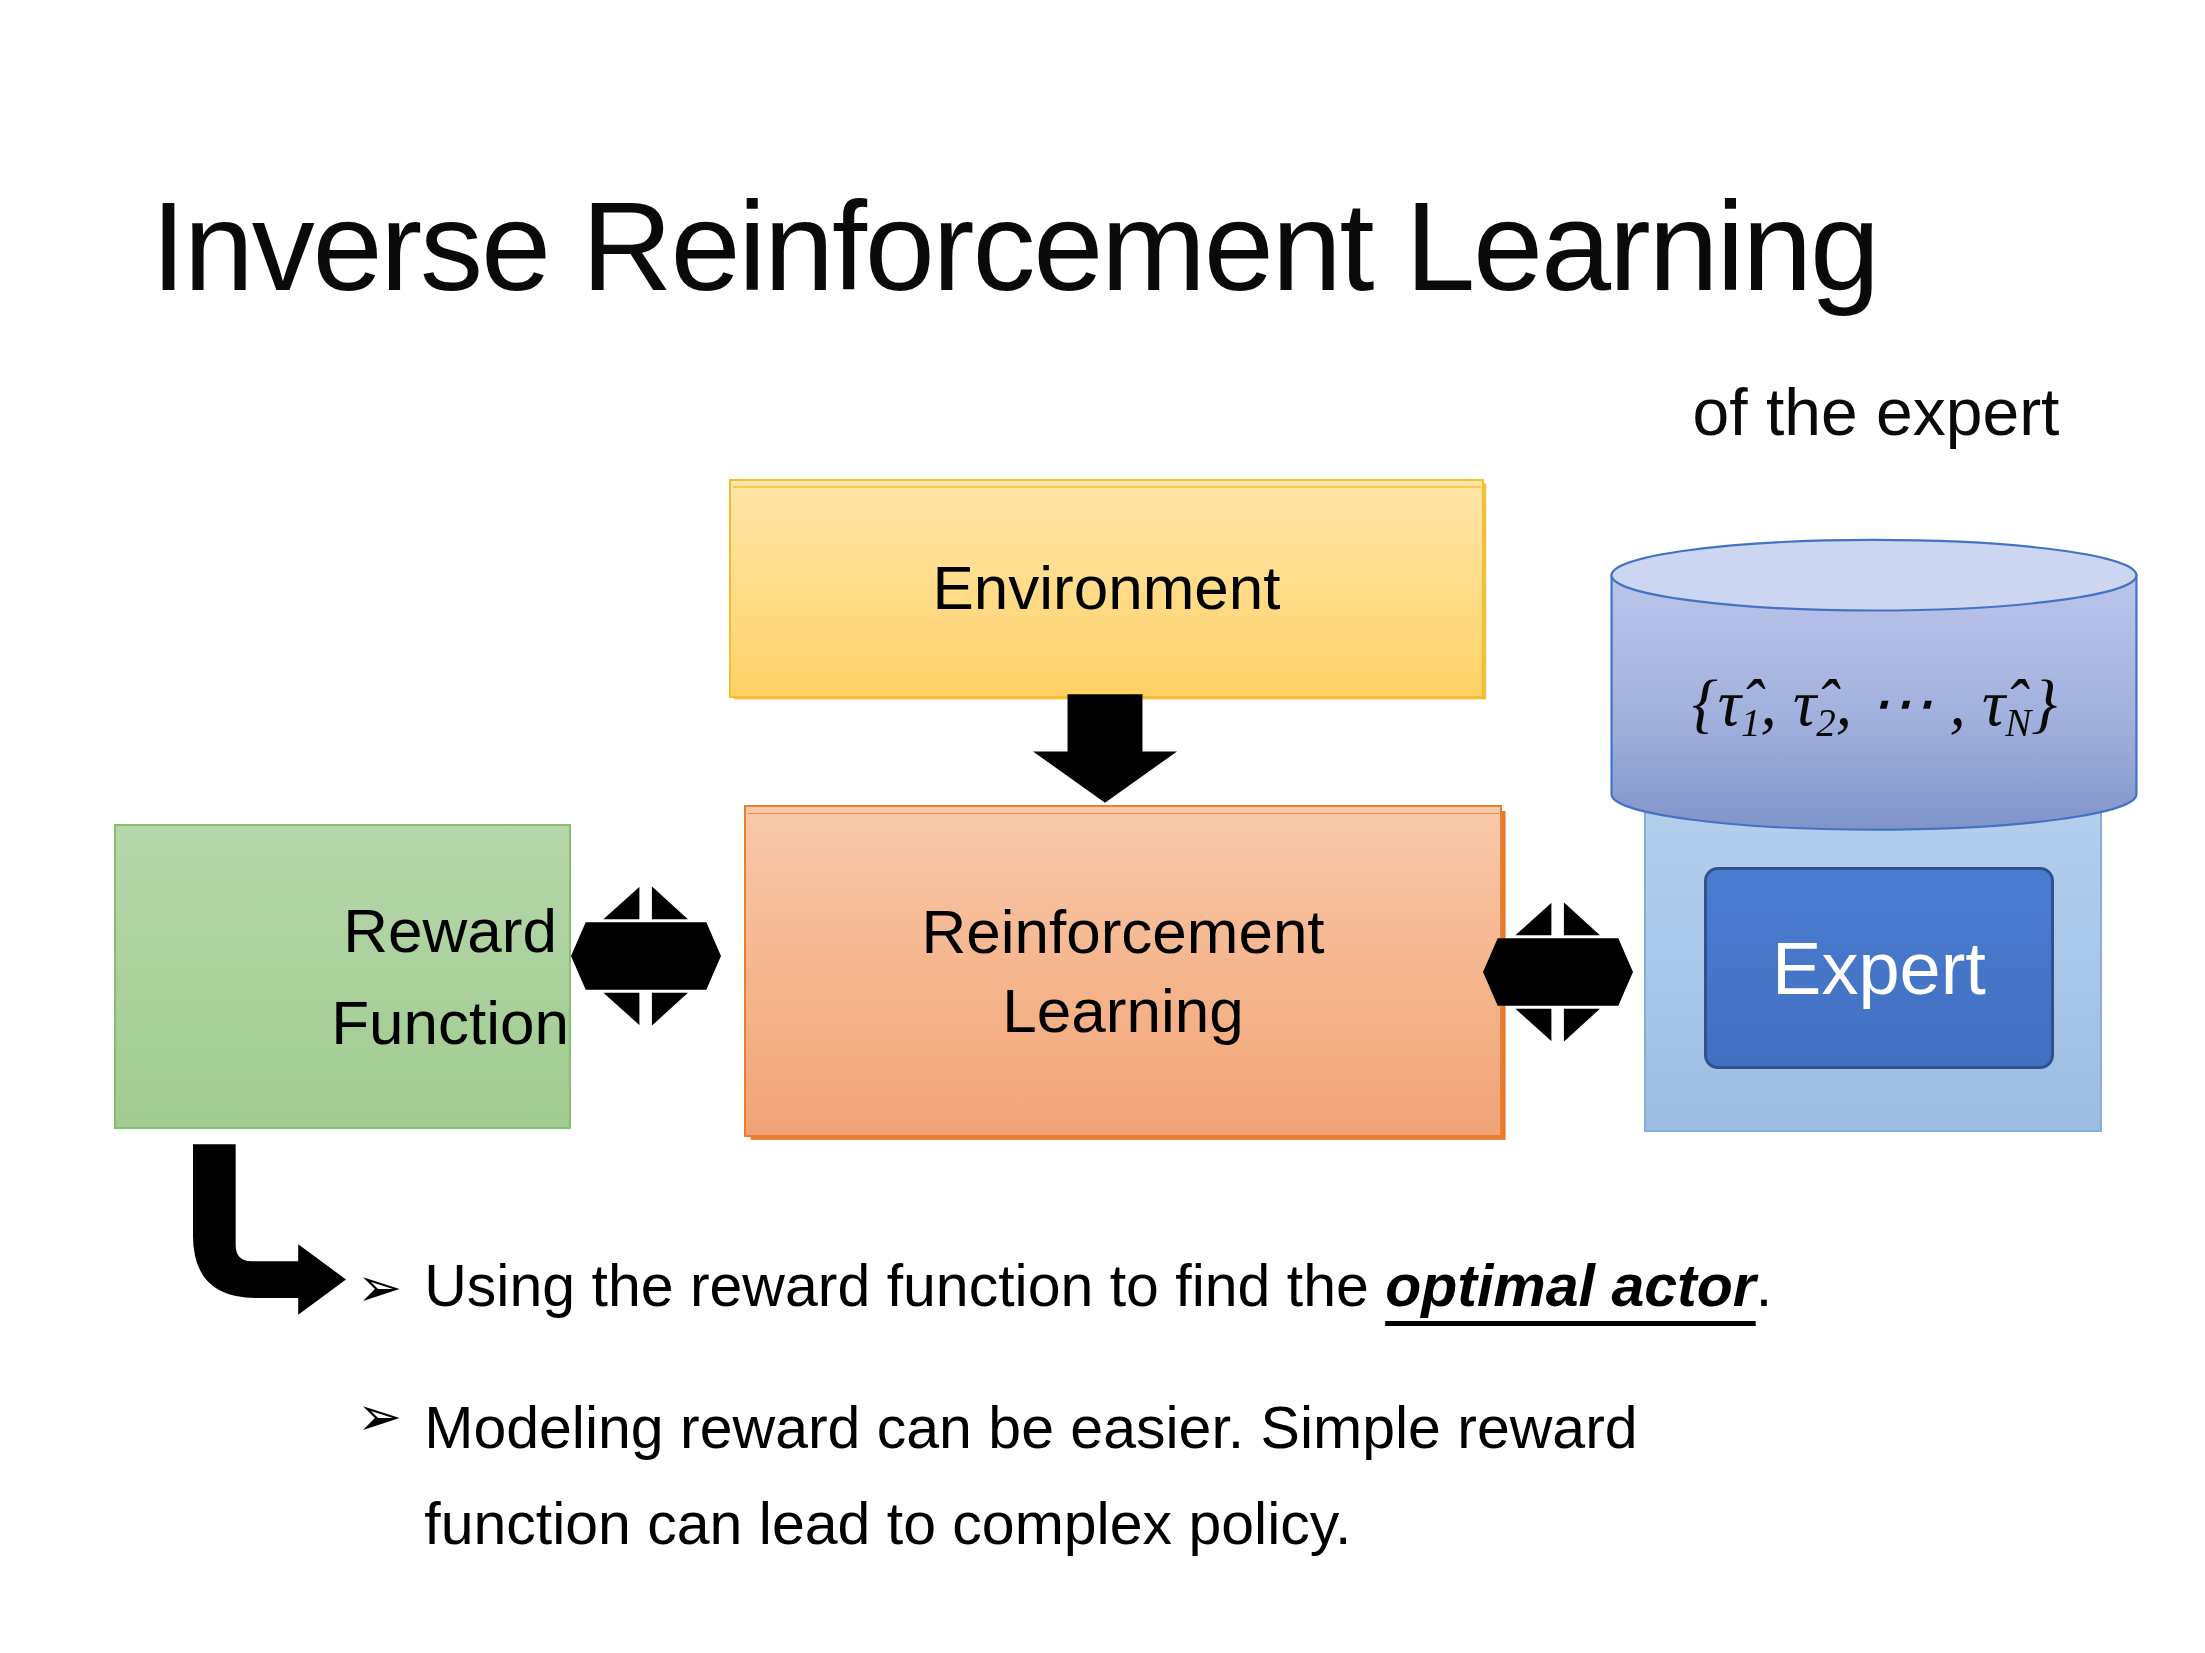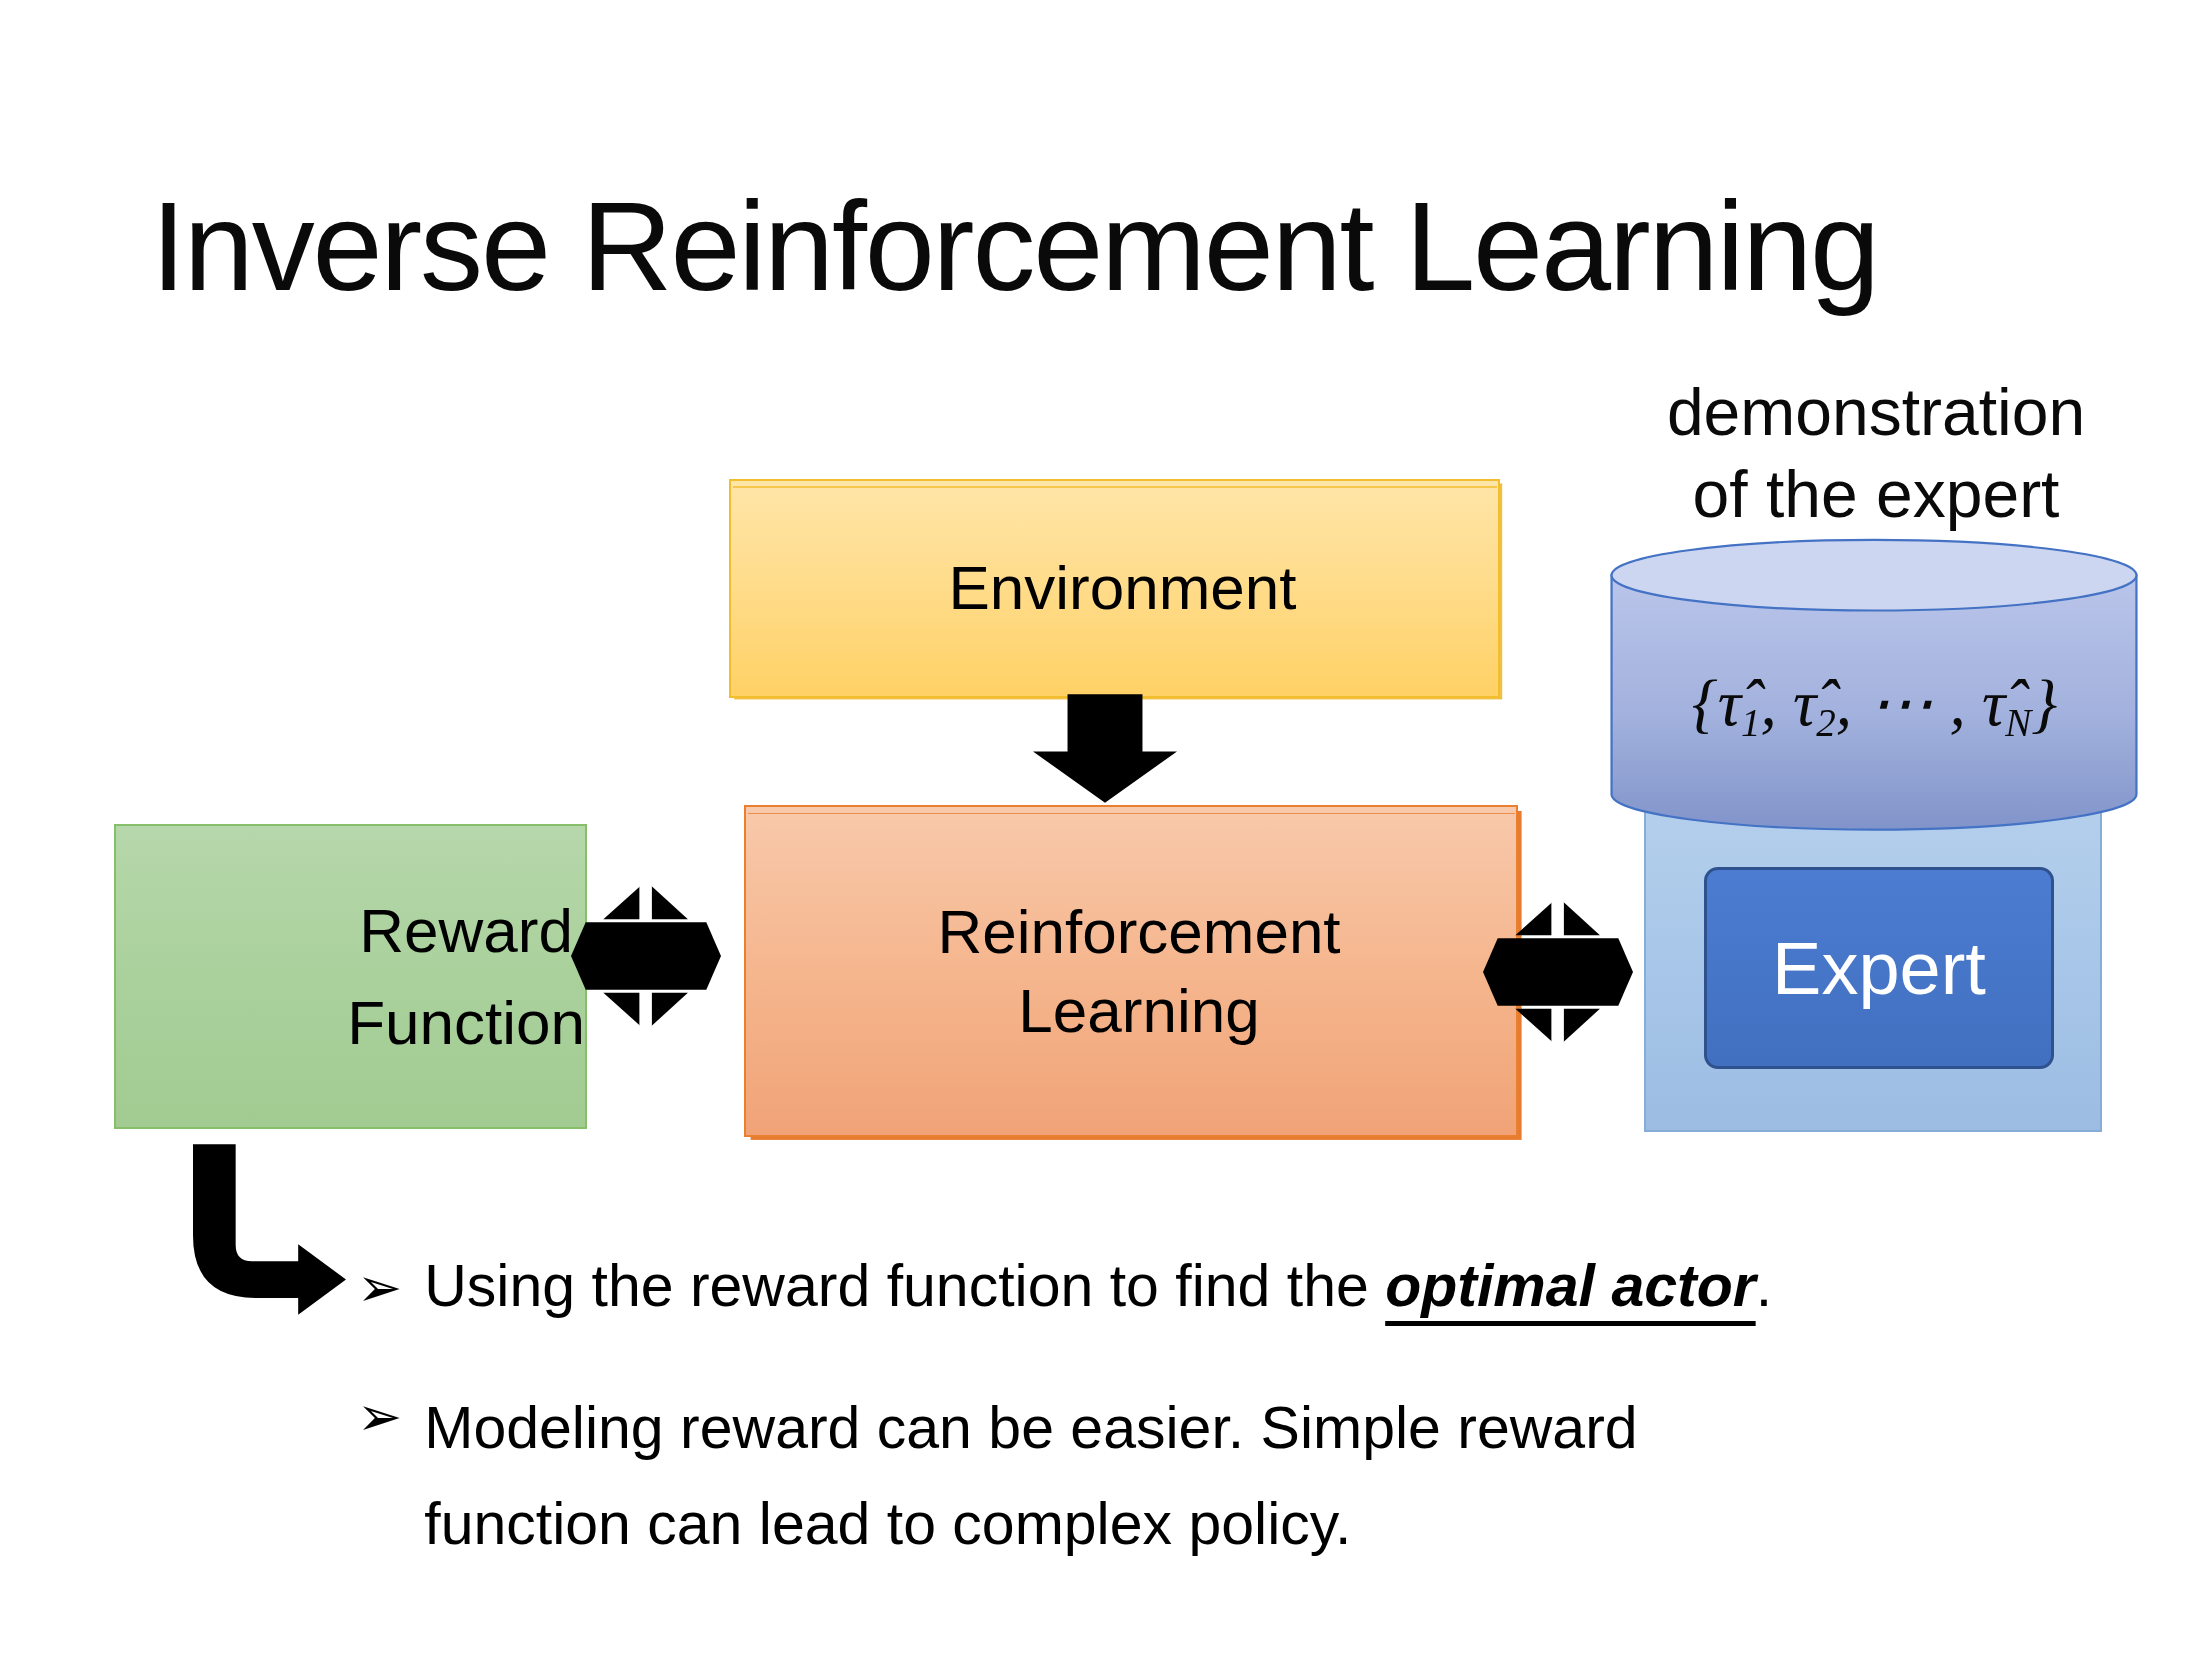--- a/index.html
+++ b/index.html
@@ -21,21 +21,20 @@
   .demo{
     position:absolute;left:1617px;top:371px;width:518px;
     text-align:center;font-size:66px;line-height:82px;color:#0a0a0a;
   }
   .demo span{display:block;}
   
   .dbox{
     position:absolute;
     display:flex;align-items:center;justify-content:center;
     text-align:center;
-    padding-left:16px;
   }
   .dbox .label{font-size:62px;line-height:1.3;color:#000;}
   .dbox .label span{display:block;}
   .env{
     left:729px;top:479px;width:751px;height:215px;
     background:linear-gradient(180deg,#ffe5a8 0%,#ffdd8d 45%,#ffd166 100%);
     border:2.9px solid #f2be2e;
     box-shadow:3.7px 2.9px 0 -1.5px #f0c043;
   }
   .env::before{
@@ -107,21 +106,20 @@
   }
 </style>
 </head>
 <body>
 
 <div class="slide">
 
   <div class="title">Inverse Reinforcement Learning</div>
 
   <div class="demo">
-    <span>demonstration</span>
     <span>of the expert</span>
   </div>
 
   <div class="dbox env">
     <div class="label">Environment</div>
   </div>
 
   <svg class="icon-abs" style="left:1033px;top:694px;" width="144" height="109" viewBox="0 0 196 148">
     <polygon points="47,0 149,0 149,78 196,78 98,148 0,78 47,78" fill="#000"></polygon>
   </svg>

